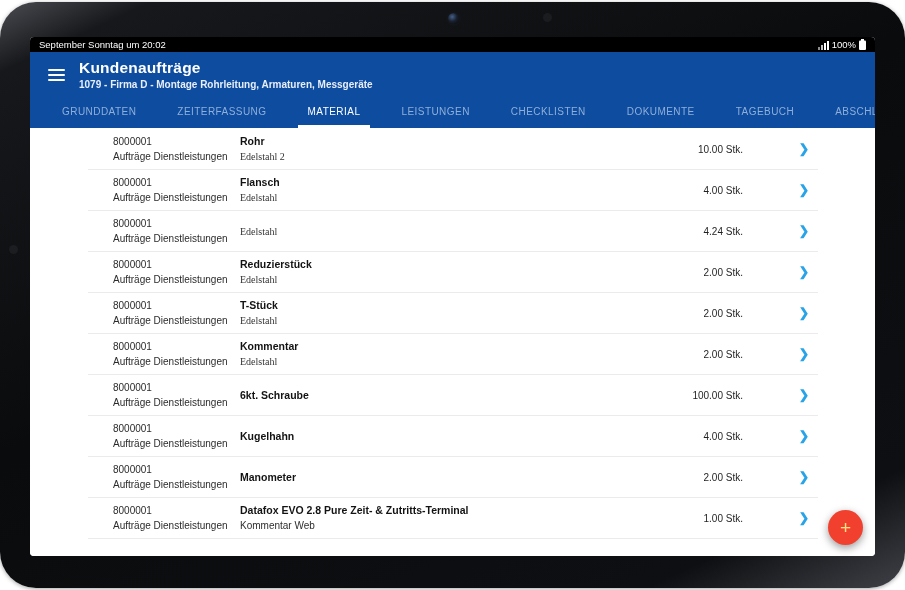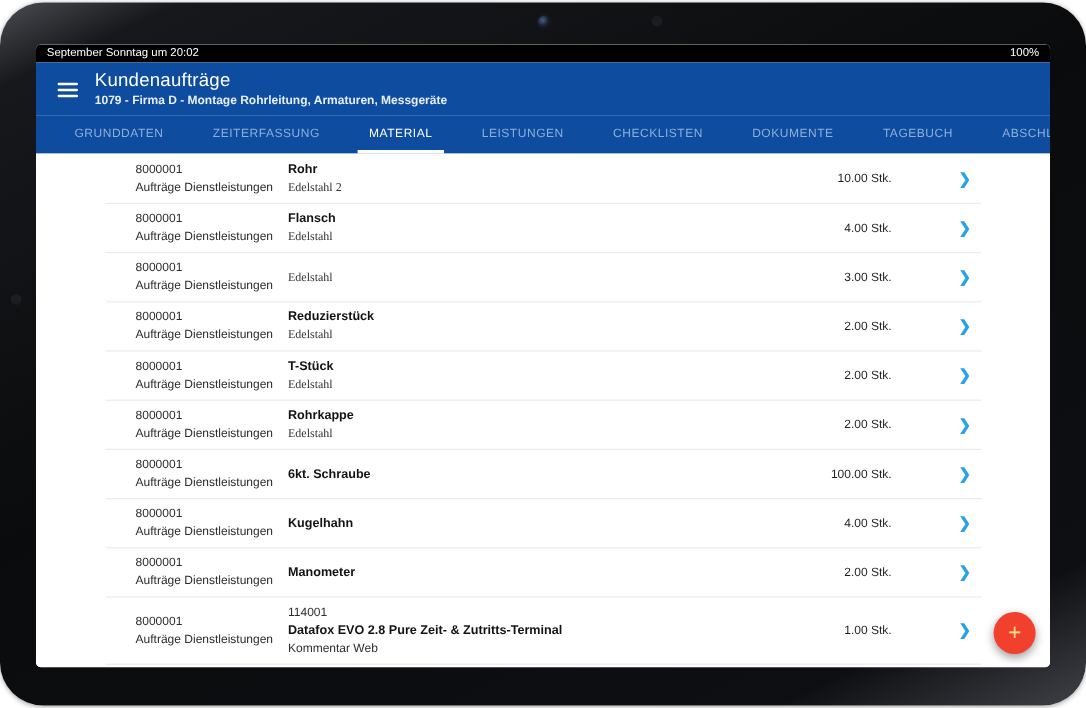--- a/index.html
+++ b/index.html
@@ -16,28 +16,28 @@
     box-shadow:0 0 0 2px #141519; }
   .cam-sub { position:absolute; left:543px; top:11px; width:9px; height:9px; border-radius:50%; background:#1b1c20; }
   .side-dot { position:absolute; left:9px; top:243px; width:9px; height:9px; border-radius:50%; background:#1c1d21; }
 
   
   .screen { position:absolute; left:30px; top:37px; width:845px; height:519px; background:#fff;
     border-radius:4px; overflow:hidden; display:flex; flex-direction:column; }
 
   .status-bar { height:15px; flex:0 0 15px; background:#000; color:#fff; display:flex; align-items:center;
     padding:0 9px; font-size:9.5px; }
-  .status-right { margin-left:auto; display:flex; align-items:center; gap:3px;flex-direction:column; }
+  .status-right { margin-left:auto; display:flex; align-items:center; gap:3px; }
   .status-right svg { display:block; }
 
   .app-header { background:#0d4c9f; color:#fff; height:44px; flex:0 0 44px; display:flex; align-items:center; padding:0 0 0 18px; }
   .hamburger { width:17px; display:flex; flex-direction:column; gap:3px; margin:2px 14px 0 0; cursor:pointer; }
   .hamburger i { display:block; height:2px; background:#fff; border-radius:1px; }
   .header-texts { display:flex; flex-direction:column; gap:2px; }
-  .app-title { font-size:15.5px; font-weight:normal; letter-spacing:.2px; }
+  .app-title { font-size:15.5px; font-weight:bold; letter-spacing:.2px; }
   .app-subtitle { font-size:10px; font-weight:bold; color:#e8eefc; }
 
   .tab-bar { background:#0d4c9f; height:32px; flex:0 0 32px; display:flex; align-items:flex-end; padding-left:22px; }
   .tab { color:#8fafd9; font-size:10px; font-weight:normal; letter-spacing:.45px; padding:0 10px 8px;
     margin-right:21px; border-bottom:3px solid transparent; cursor:pointer; white-space:nowrap; }
   .tab.active { color:#ffffff; border-bottom-color:#ffffff; }
 
   
   .list { flex:1 1 auto; overflow:hidden; padding:1px 57px 0 58px; background:#fff; }
   .material-row { display:flex; align-items:center; min-height:41px; padding:5px 6px 5px 25px;
@@ -135,21 +135,21 @@
           <span class="chevron">❯</span>
         </div>
         <div class="material-row">
           <div class="col-left">
             <div class="code">8000001</div>
             <div class="group">Aufträge Dienstleistungen</div>
           </div>
           <div class="col-main">
             <div class="variant">Edelstahl</div>
           </div>
-          <div class="qty">3.00 Stk.</div>
+          <div class="qty">4.24 Stk.</div>
           <span class="chevron">❯</span>
         </div>
         <div class="material-row">
           <div class="col-left">
             <div class="code">8000001</div>
             <div class="group">Aufträge Dienstleistungen</div>
           </div>
           <div class="col-main">
             <div class="name">Reduzierstück</div>
             <div class="variant">Edelstahl</div>
@@ -168,21 +168,21 @@
           </div>
           <div class="qty">2.00 Stk.</div>
           <span class="chevron">❯</span>
         </div>
         <div class="material-row">
           <div class="col-left">
             <div class="code">8000001</div>
             <div class="group">Aufträge Dienstleistungen</div>
           </div>
           <div class="col-main">
-            <div class="name">Rohrkappe</div>
+            <div class="name">Kommentar</div>
             <div class="variant">Edelstahl</div>
           </div>
           <div class="qty">2.00 Stk.</div>
           <span class="chevron">❯</span>
         </div>
         <div class="material-row">
           <div class="col-left">
             <div class="code">8000001</div>
             <div class="group">Aufträge Dienstleistungen</div>
           </div>
@@ -213,21 +213,20 @@
           </div>
           <div class="qty">2.00 Stk.</div>
           <span class="chevron">❯</span>
         </div>
         <div class="material-row">
           <div class="col-left">
             <div class="code">8000001</div>
             <div class="group">Aufträge Dienstleistungen</div>
           </div>
           <div class="col-main">
-            <div class="artno">114001</div>
             <div class="name">Datafox EVO 2.8 Pure Zeit- &amp; Zutritts-Terminal</div>
             <div class="comment">Kommentar Web</div>
           </div>
           <div class="qty">1.00 Stk.</div>
           <span class="chevron">❯</span>
         </div>
       </div>
   </div>
 
   <div class="fab">

